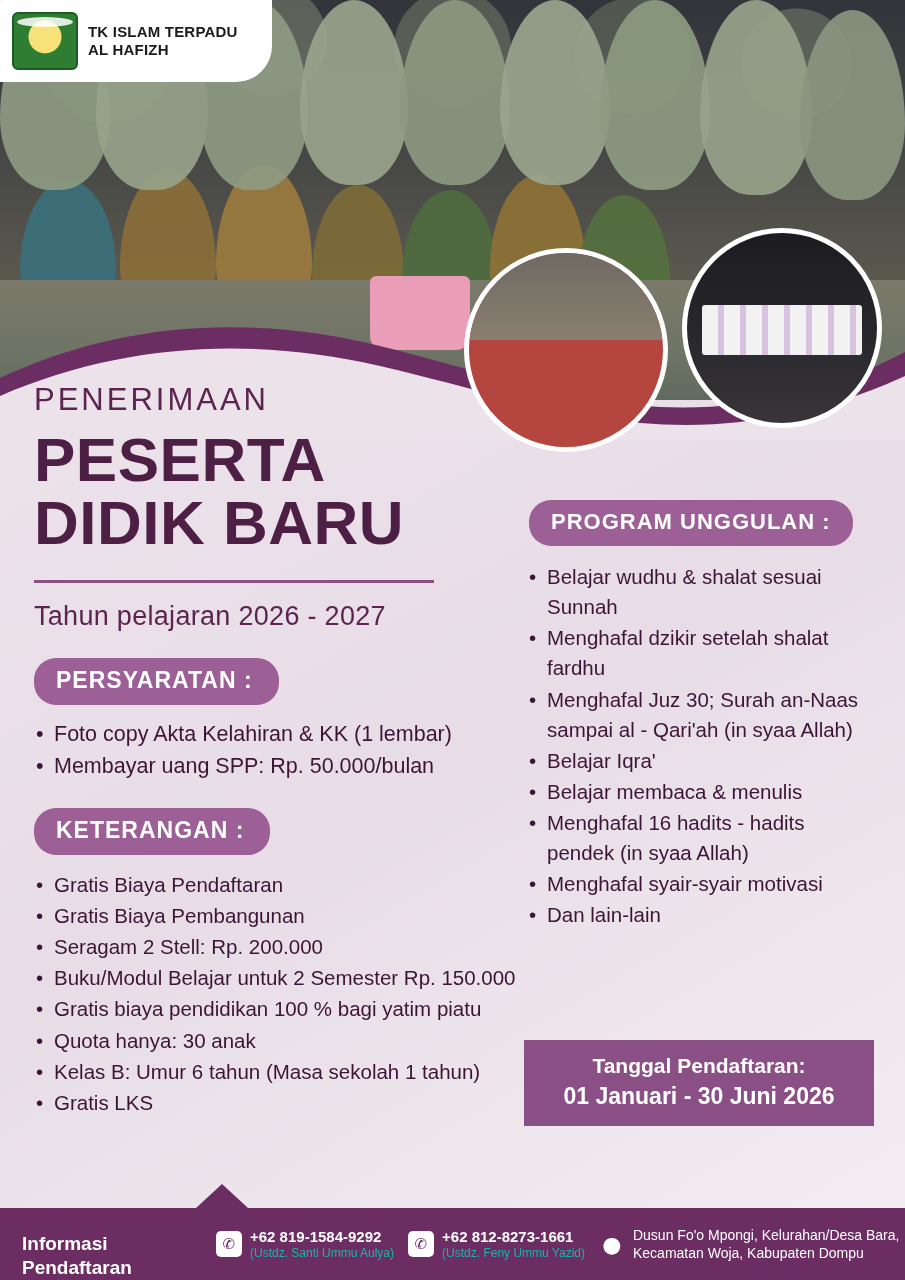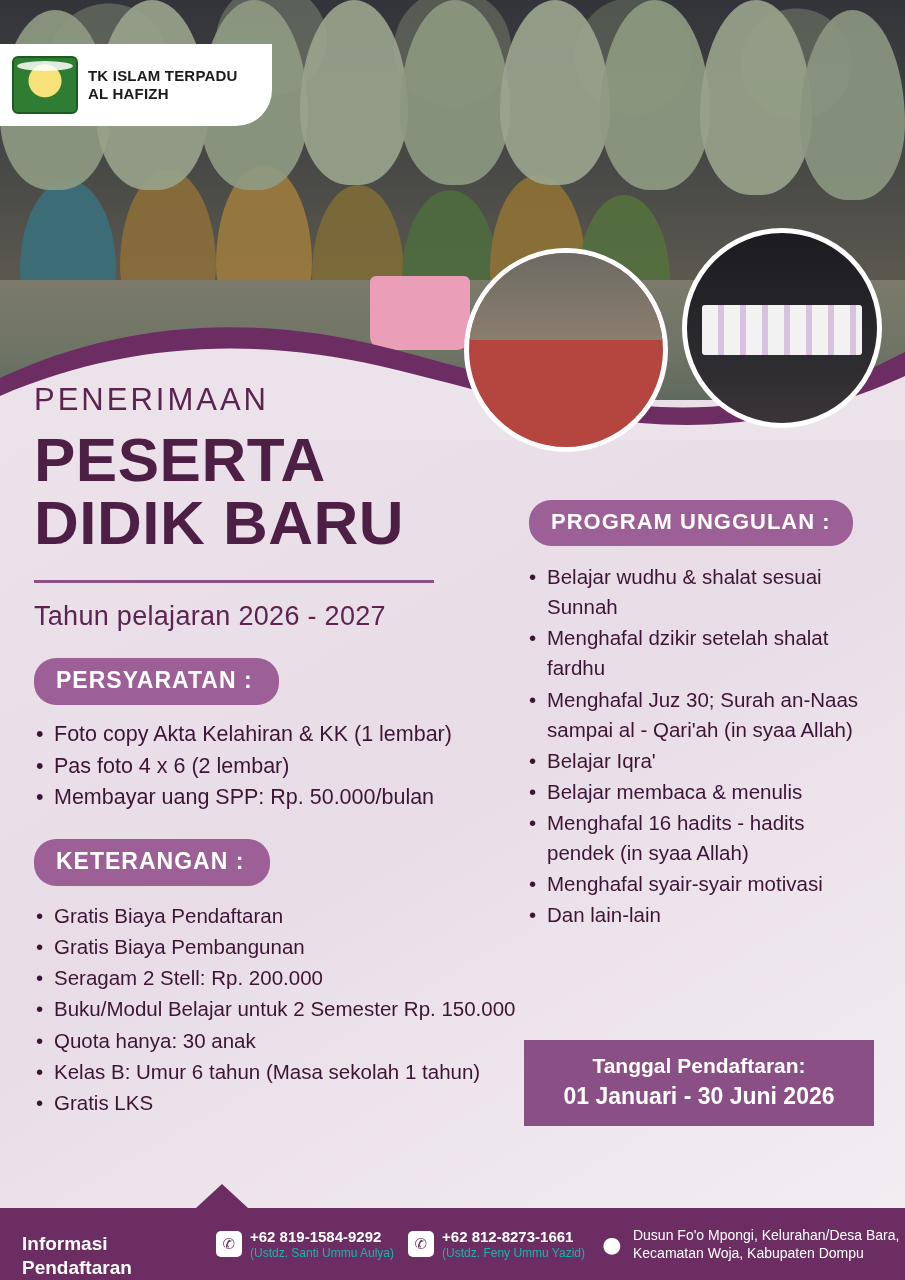--- a/index.html
+++ b/index.html
@@ -61,21 +61,20 @@
     position: absolute;
     top: 0; left: 0;
     width: 272px; height: 82px;
     background: #ffffff;
     border-bottom-right-radius: 36px;
     display: flex;
     align-items: center;
     gap: 10px;
     padding: 12px 12px;
     z-index: 6;
-    margin-top: 44px;
   }
   .logo-mark {
     width: 66px; height: 58px;
     border-radius: 6px;
     background: #2f7d32;
     border: 2px solid #1d5c20;
     position: relative;
     flex: 0 0 auto;
     overflow: hidden;
   }
@@ -388,30 +387,30 @@
     <div class="headline">
       <div>PESERTA</div>
       <div>DIDIK BARU</div>
     </div>
     <div class="rule"></div>
     <div class="year">Tahun pelajaran 2026 - 2027</div>
 
     <div class="pill">PERSYARATAN :</div>
     <ul class="list">
       <li>Foto copy Akta Kelahiran &amp; KK (1 lembar)</li>
-      <li>Pas foto 4 x 6 (2 lembar)</li>
       <li>Membayar uang SPP: Rp. 50.000/bulan</li>
     </ul>
 
     <div class="pill">KETERANGAN :</div>
     <ul class="list tight">
       <li>Gratis Biaya Pendaftaran</li>
       <li>Gratis Biaya Pembangunan</li>
       <li>Seragam 2 Stell: Rp. 200.000</li>
       <li>Buku/Modul Belajar untuk 2 Semester Rp. 150.000</li>
+      <li>Gratis biaya pendidikan 100 % bagi yatim piatu</li>
       <li>Quota hanya: 30 anak</li>
       <li>Kelas B: Umur 6 tahun (Masa sekolah 1 tahun)</li>
       <li>Gratis LKS</li>
     </ul>
   </div>
 
   <div class="right-col">
     <div class="pill-right">PROGRAM UNGGULAN :</div>
     <ul class="list-right">
       <li>Belajar wudhu &amp; shalat sesuai Sunnah</li>

